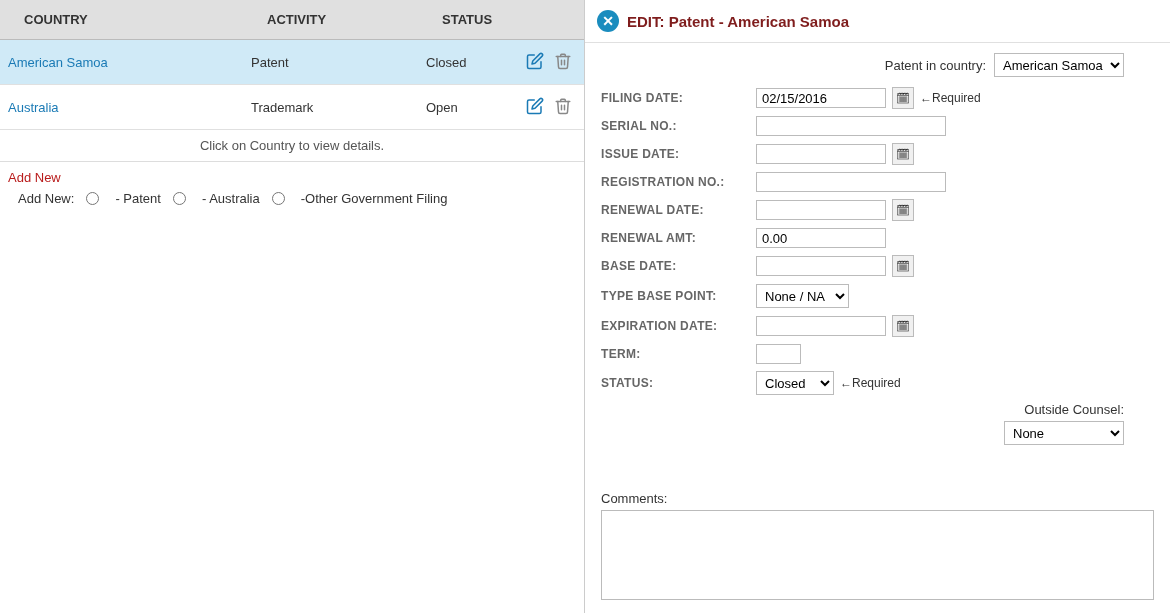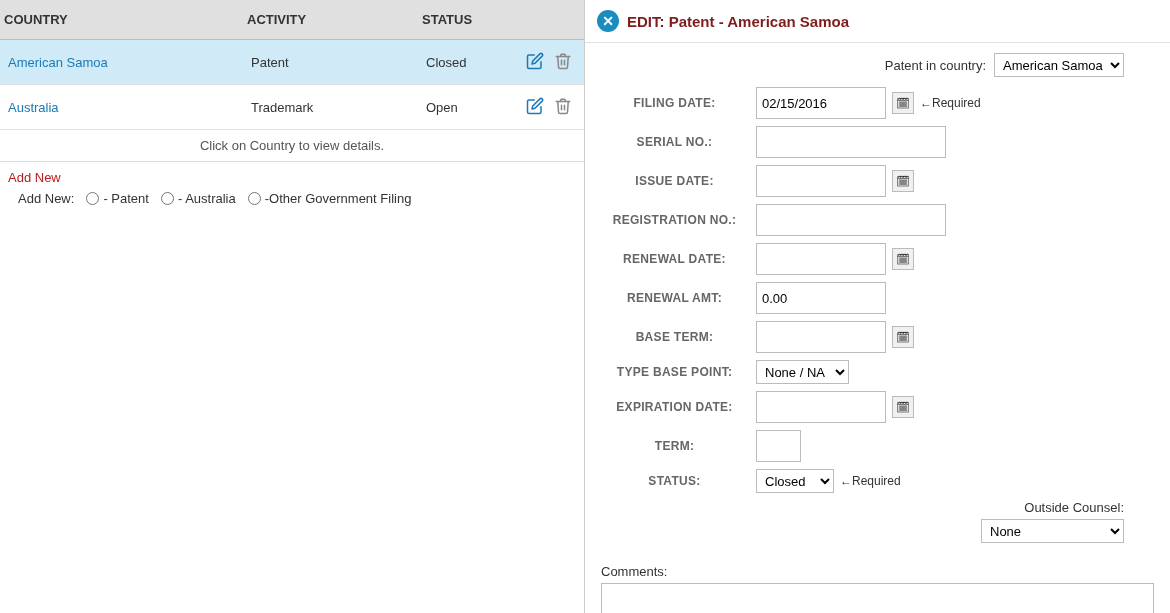--- a/index.html
+++ b/index.html
@@ -1,60 +1,60 @@
 <!DOCTYPE html>
 <html><head>
   <meta charset="utf-8">
   <style>
     * { box-sizing: border-box; margin: 0; padding: 0; }
     body { font-family: Arial, sans-serif; font-size: 13px; background: #fff; display: flex; height: 613px; overflow: hidden; }
 
     
     .left-panel { width: 585px; border-right: 1px solid #ccc; display: flex; flex-direction: column; }
     .table-header { display: flex; background: #e0e0e0; border-bottom: 1px solid #bbb; }
-    .table-header .col { padding: 12px 4px; font-weight: bold; color: #333; font-size: 13px; }
+    .table-header .col { padding: 12px 24px; font-weight: bold; color: #333; font-size: 13px; }
     .col-country { width: 243px; }
     .col-activity { width: 175px; }
     .col-status { width: 100px; }
     .col-actions { flex: 1; }
 
     .table-row { display: flex; align-items: center; border-bottom: 1px solid #e0e0e0; padding: 8px 0; }
     .table-row.selected { background: #d0eaf7; }
     .table-row .cell { padding: 4px 8px; }
     .cell-country { width: 243px; }
     .cell-activity { width: 175px; color: #333; }
     .cell-status { width: 100px; color: #333; }
     .cell-icons { display: flex; gap: 8px; align-items: center; }
 
     a.country-link { color: #1a7ab5; text-decoration: none; font-weight: normal; cursor: pointer; }
 
     .click-hint { text-align: center; color: #555; padding: 8px; font-size: 13px; }
 
     .add-new-section { padding: 8px; border-top: 1px solid #ddd; }
     .add-new-label { color: #b91c1c; font-size: 13px; margin-bottom: 6px; }
     .add-new-radios { display: flex; align-items: center; gap: 12px; font-size: 13px; color: #333; flex-wrap: wrap; padding-left: 10px; }
-    .radio-option { display: flex; align-items: center; gap: 4px; }
+    .radio-option { display: flex; align-items: center; gap: 16px; }
 
     
     .icon-edit { display: inline-block; width: 20px; height: 20px; cursor: pointer; color: #1a7ab5; }
     .icon-delete { display: inline-block; width: 20px; height: 20px; cursor: pointer; color: #777; }
 
     
     .right-panel { flex: 1; display: flex; flex-direction: column; overflow-y: auto; }
     .edit-header { display: flex; align-items: center; gap: 8px; padding: 10px 12px; border-bottom: 1px solid #e0e0e0; background: #fff; }
     .edit-title { font-size: 15px; color: #7f1d1d; font-weight: bold; }
 
     .close-btn { width: 22px; height: 22px; background: #1a8cbe; border-radius: 50%; border: none; cursor: pointer; display: flex; align-items: center; justify-content: center; color: white; font-size: 14px; font-weight: bold; line-height: 1; }
 
     .form-body { padding: 10px 16px; flex: 1; }
     .form-row { display: flex; align-items: center; margin-bottom: 7px; }
-    .form-label { text-align: center; width: 155px; padding-right: 8px; color: #666; font-size: 12px; font-weight: bold; letter-spacing: 0.3px; white-space: nowrap; }
+    .form-label { text-align: left; width: 155px; padding-right: 8px; color: #666; font-size: 12px; font-weight: bold; letter-spacing: 0.3px; white-space: nowrap; }
     .form-control-area { display: flex; align-items: center; gap: 6px; }
 
-    input[type="text"] { border: 1px solid #bbb; padding: 3px 5px; font-size: 13px; height: 32px; outline: none; }
+    input[type="text"] { border: 1px solid #bbb; padding: 3px 5px; font-size: 13px; height: 20px; outline: none; }
 
     .input-wide { width: 190px; }
     .input-medium { width: 130px; }
     .input-narrow { width: 45px; }
     .input-snum { width: 193px; }
 
     .cal-icon { display: inline-flex; align-items: center; justify-content: center; width: 22px; height: 22px; border: 1px solid #bbb; background: #f0f0f0; cursor: pointer; font-size: 11px; }
 
     .required-label { color: #333; font-size: 12px; }
 
@@ -204,21 +204,21 @@
     </div>
 
     <div class="form-row">
       <span class="form-label">RENEWAL AMT:</span>
       <div class="form-control-area">
         <input type="text" class="input-medium" value="0.00" style="">
       </div>
     </div>
 
     <div class="form-row">
-      <span class="form-label">BASE TERM:</span>
+      <span class="form-label">BASE DATE:</span>
       <div class="form-control-area">
         <input type="text" class="input-medium" value="" style="">
         <span class="cal-icon">🗓</span>
       </div>
     </div>
 
     <div class="form-row">
       <span class="form-label">TYPE BASE POINT:</span>
       <div class="form-control-area">
         <select id="type-base-point-select">
@@ -247,21 +247,21 @@
         <select id="status-select">
         <option value="Closed">Closed</option><option value="Open">Open</option><option value="Pending">Pending</option></select>
         <span class="required-label">←Required</span>
       </div>
     </div>
 
 
 
     <div class="form-row" style="flex-direction: column; align-items: flex-end; padding-right: 30px;">
       <span class="outside-counsel-label">Outside Counsel:</span>
-      <select id="outside-counsel-select" style="width: 143px;">
+      <select id="outside-counsel-select" style="width: 120px;">
       <option value="None">None</option></select>
     </div>
   </div>
 
   <div class="comments-section">
     <div class="comments-label">Comments:</div>
     <textarea class="comments-textarea" style=""></textarea>
   </div>
 
 </div>

